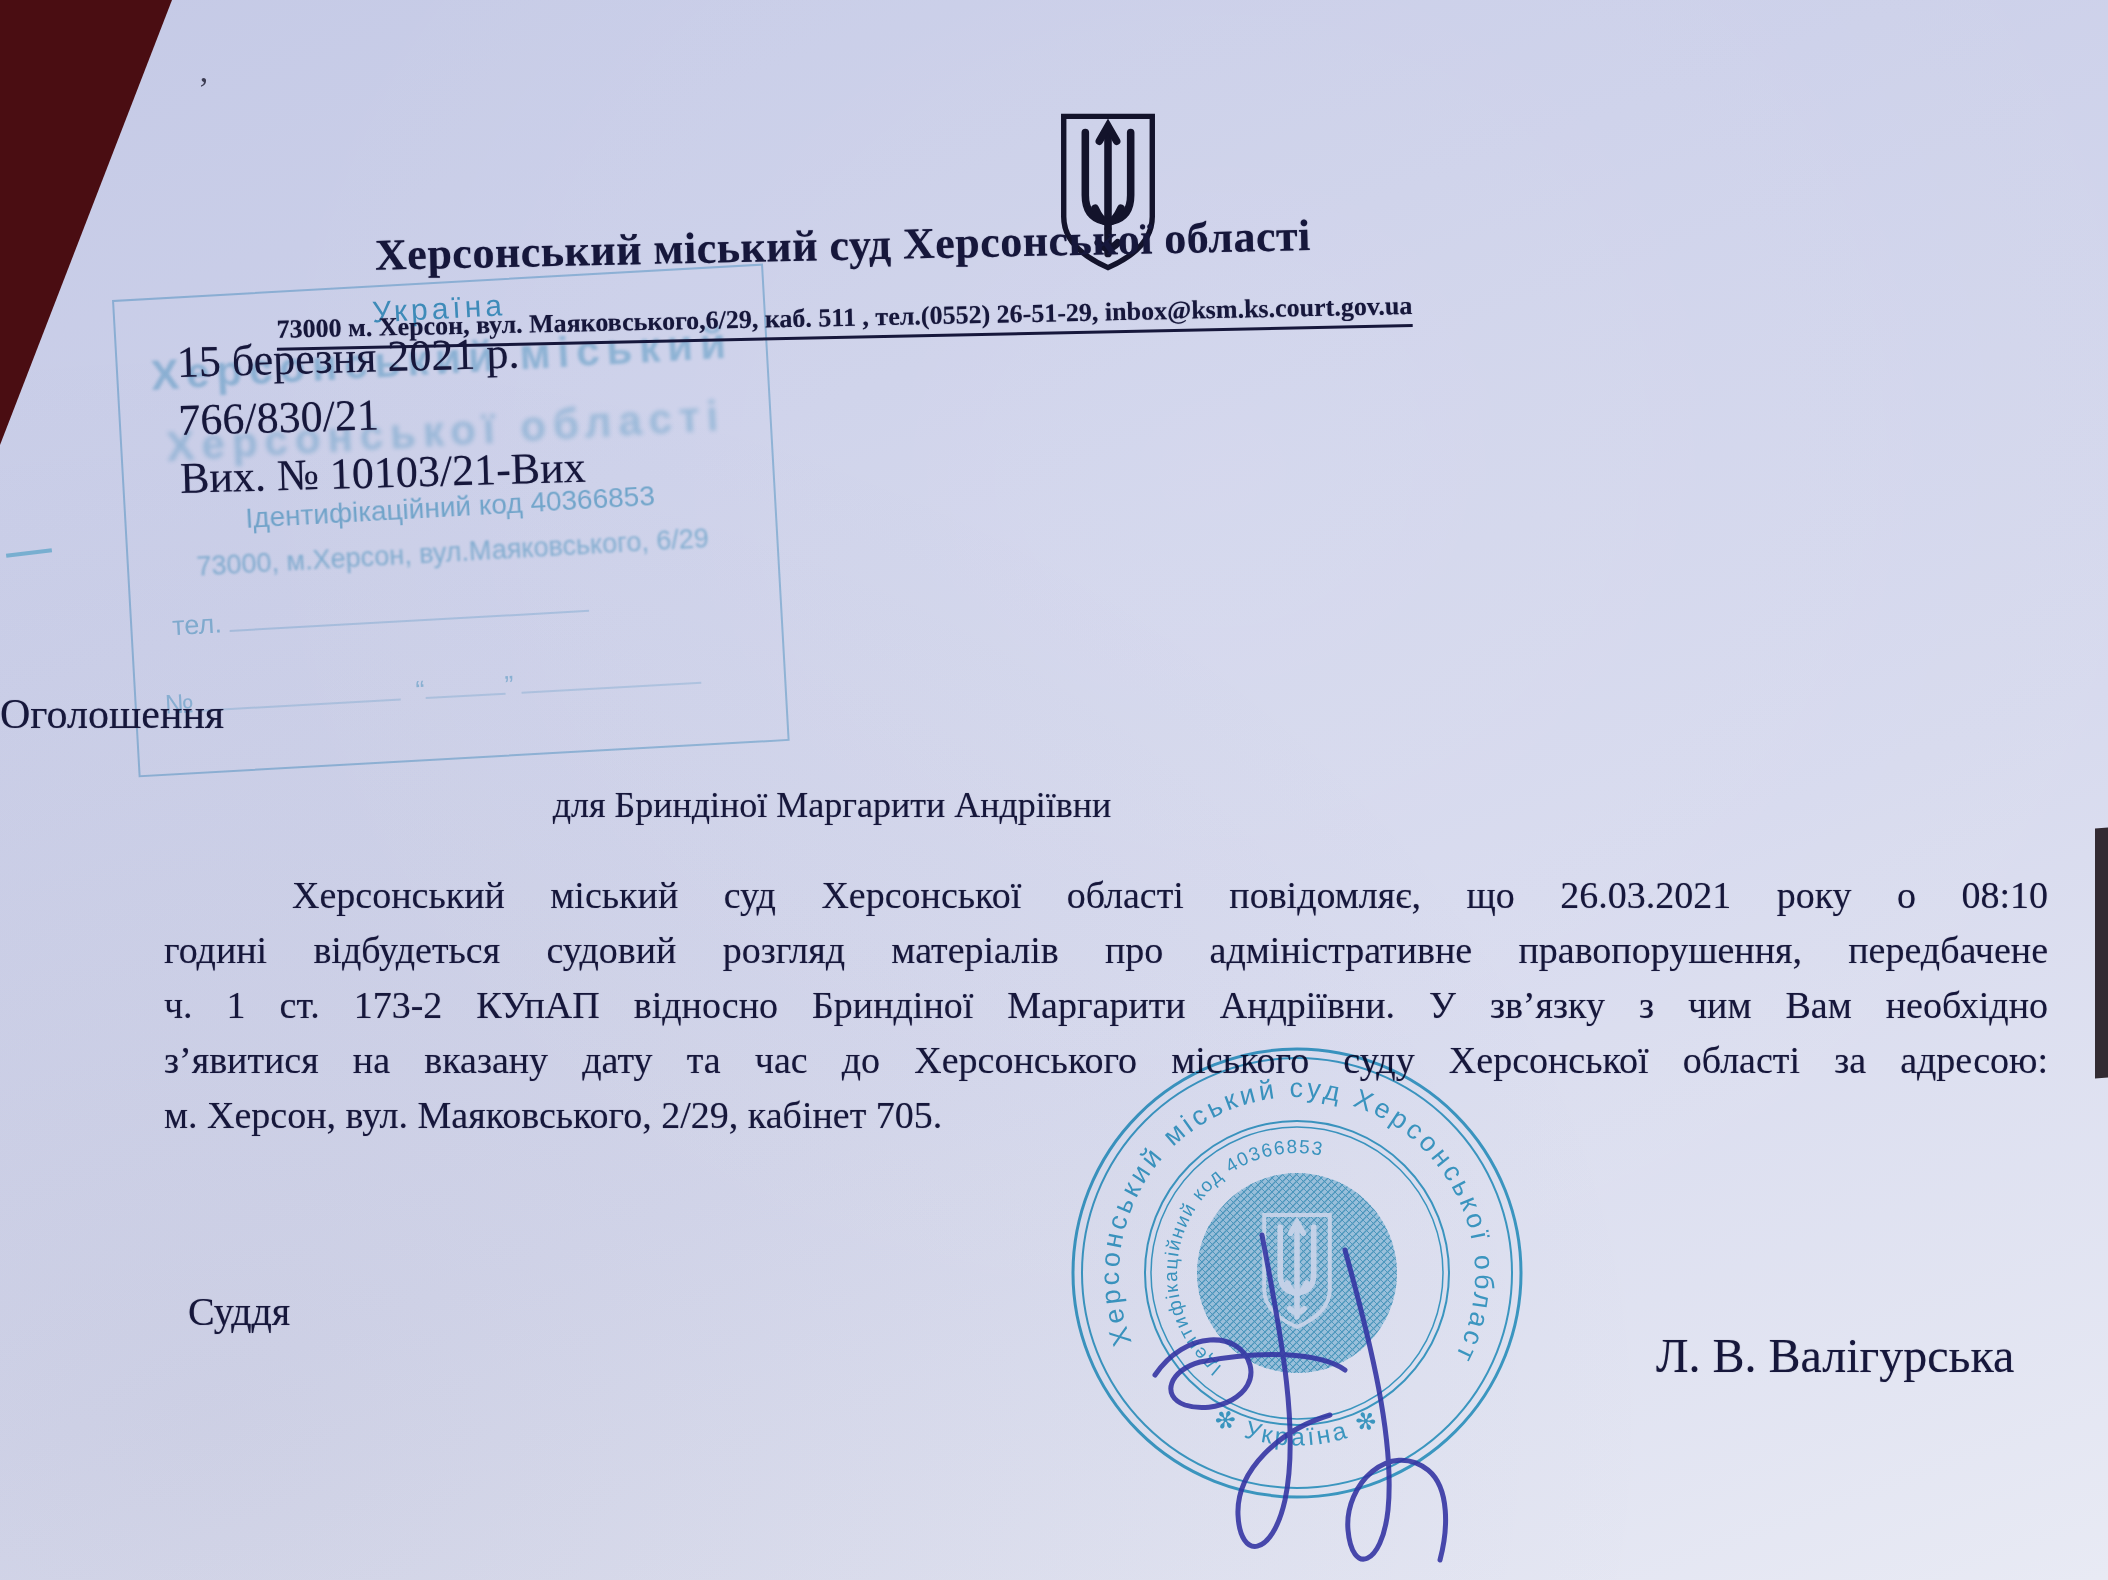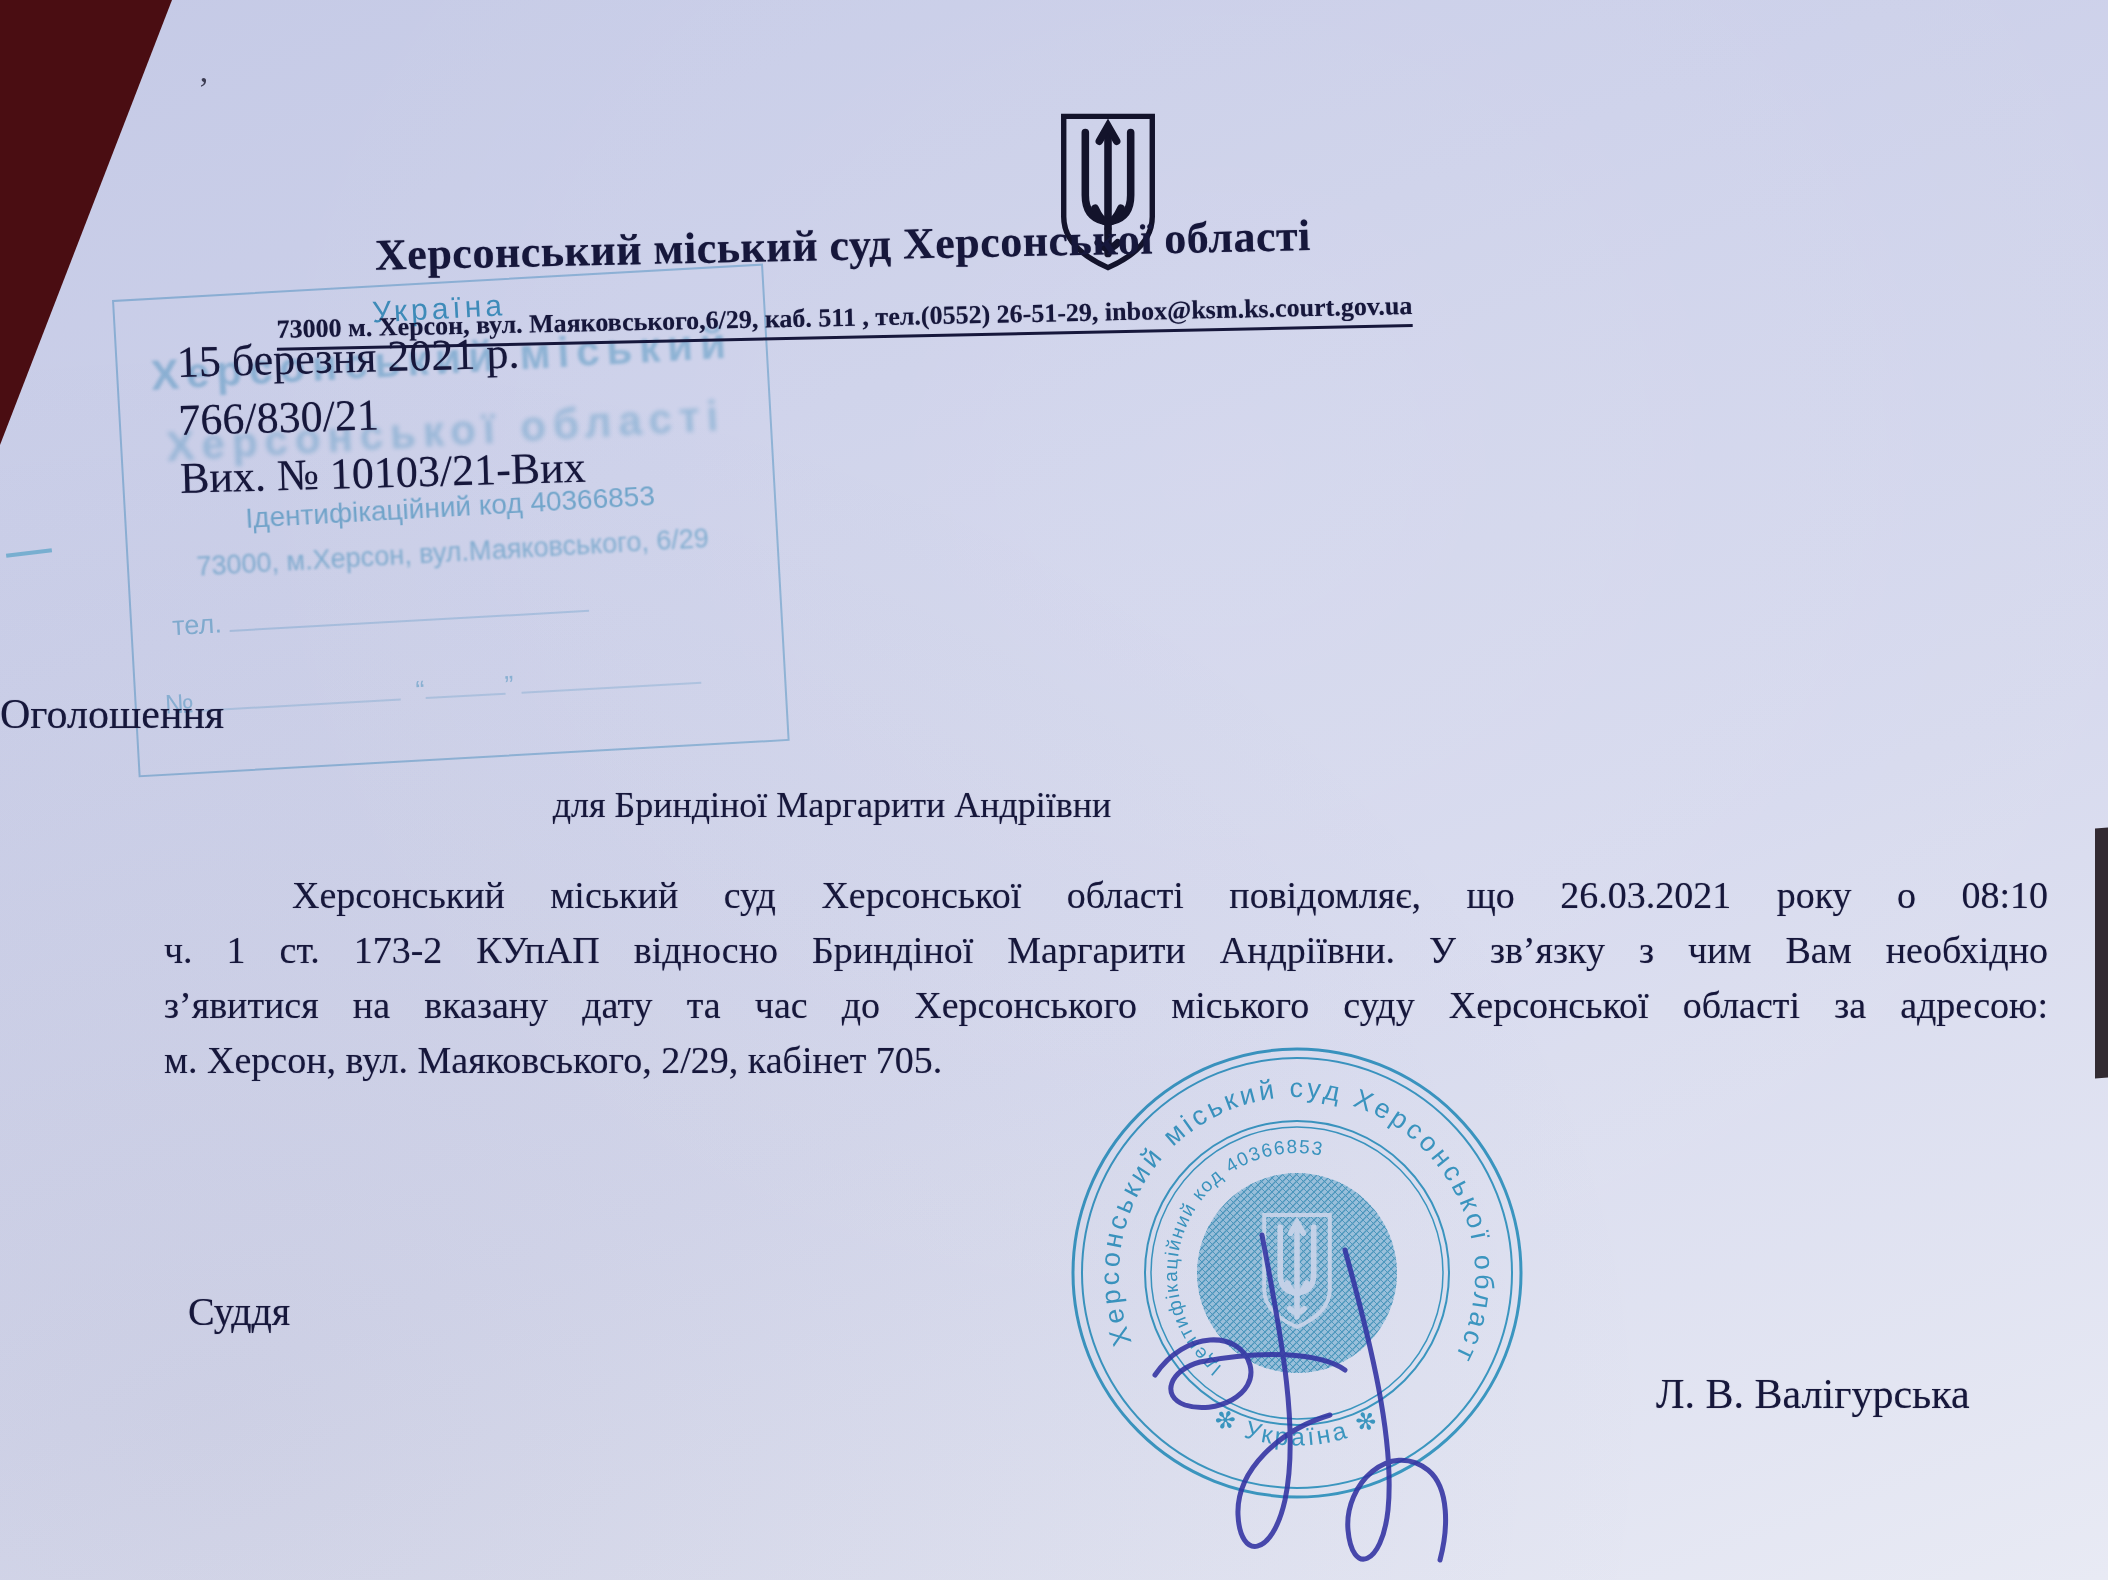--- a/index.html
+++ b/index.html
@@ -55,21 +55,21 @@
   .heading{position:absolute;left:0;top:690px;width:1700px;text-align:left;font-size:42px;}
   .addressee{position:absolute;left:0;top:784px;width:1640px;text-align:center;font-size:36px;padding-left:12px;}
 
   .body-text{position:absolute;left:164px;top:868px;width:1884px;font-size:38px;}
   .bline{height:55px;line-height:55px;white-space:nowrap;}
   .just{text-align:justify;text-align-last:justify;white-space:normal;}
   .ind1{text-indent:128px;}
   .ind2{text-indent:120px;}
 
   .sign-role{position:absolute;left:188px;top:1288px;font-size:40px;}
-  .sign-name{position:absolute;left:1656px;top:1370px;font-size:42px;white-space:nowrap;}
+  .sign-name{position:absolute;left:1656px;top:1328px;font-size:48px;white-space:nowrap;}
 
   
   .corner-stamp{
     position:absolute;left:112px;top:300px;width:648px;height:474px;
     transform:rotate(-3.2deg);transform-origin:left top;
     border:2px solid rgba(54,156,198,.40);
     color:#2f9dc2;font-family:"Liberation Sans","DejaVu Sans",sans-serif;
     mix-blend-mode:multiply;text-align:center;
   }
   .cs-l{position:absolute;left:0;width:100%;white-space:nowrap;}
@@ -152,20 +152,21 @@
     <div>15 березня 2021 р.</div>
     <div>766/830/21</div>
     <div>Вих. № 10103/21-Вих</div>
   </div>
 
   <div class="heading ink">Оголошення</div>
   <div class="addressee ink">для Бриндіної Маргарити Андріївни</div>
 
   <div class="body-text ink">
     <div class="bline just ind1">Херсонський міський суд Херсонської області повідомляє, що 26.03.2021 року о 08:10</div>
+    <div class="bline just">годині відбудеться судовий розгляд матеріалів про адміністративне правопорушення, передбачене</div>
     <div class="bline just">ч. 1 ст. 173-2 КУпАП відносно Бриндіної Маргарити Андріївни. У зв’язку з чим Вам необхідно</div>
     <div class="bline just">з’явитися на вказану дату та час до Херсонського міського суду Херсонської області за адресою:</div>
     <div class="bline">м. Херсон, вул. Маяковського, 2/29, кабінет 705.</div>
   </div>
 
   <div class="sign-role ink">Суддя</div>
   <div class="sign-name ink">Л. В. Валігурська</div>
 
   <svg class="round-stamp" viewBox="0 0 470 470">
     <defs>

